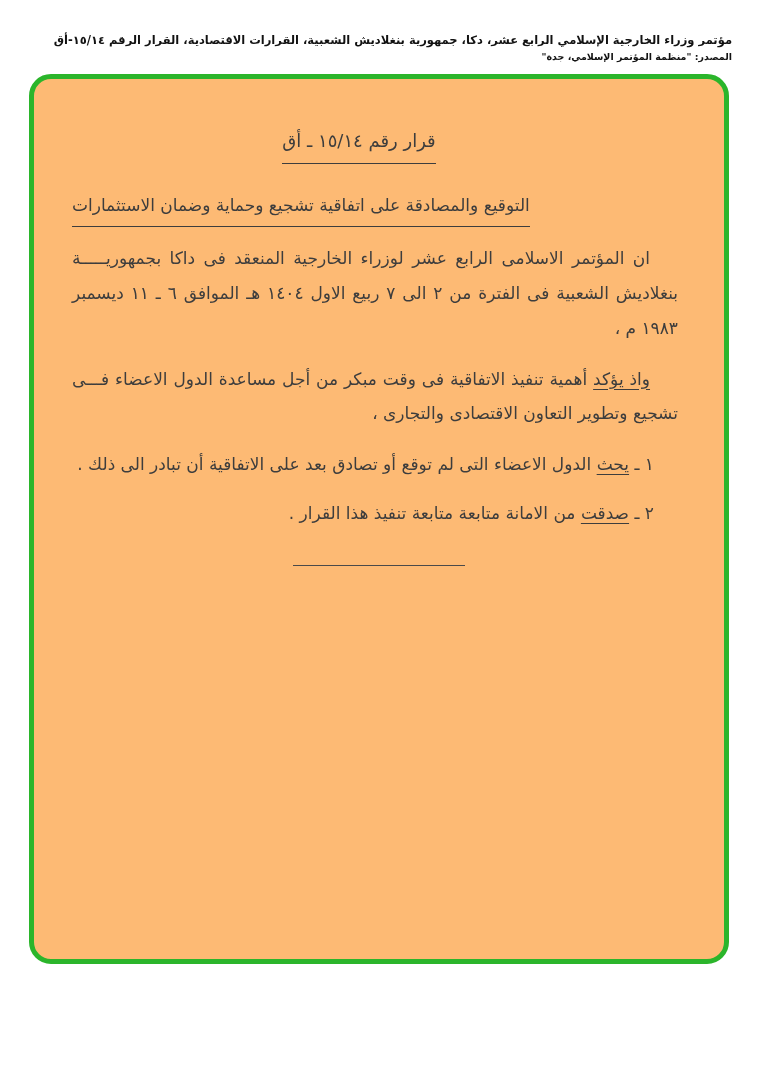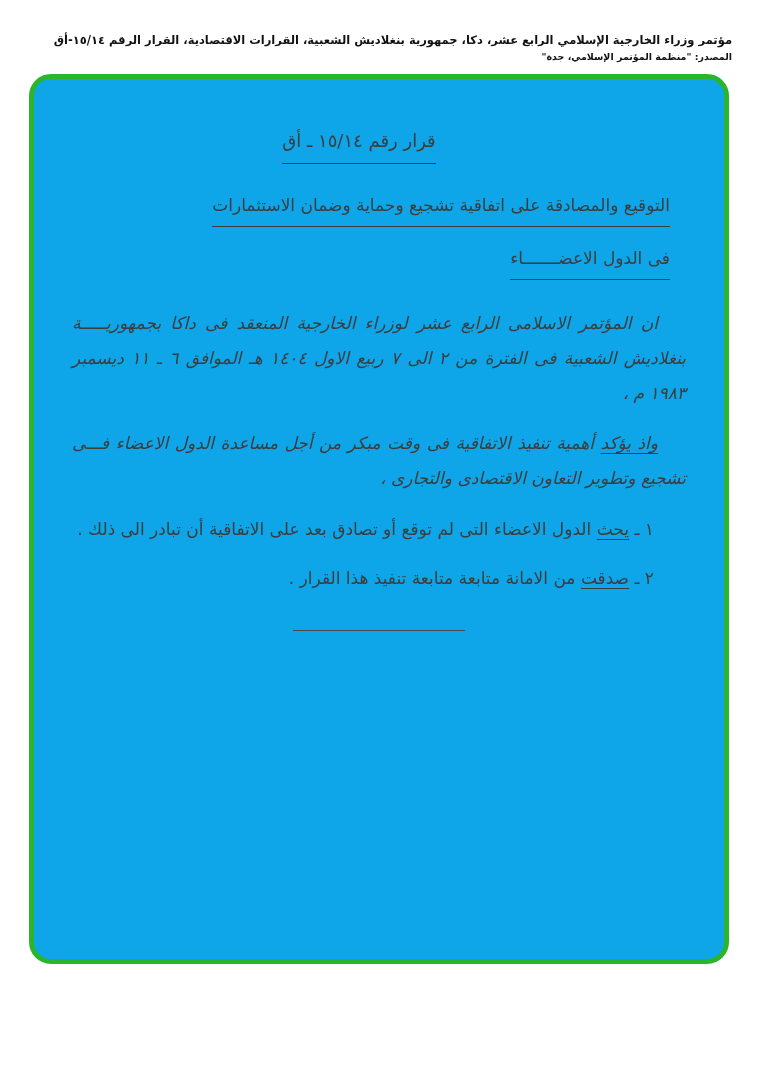--- a/index.html
+++ b/index.html
@@ -30,51 +30,50 @@
     font-size:9.5px;
     margin-top:2px;
   }
   .green-frame{
     box-sizing:border-box;
     width:700px;height:890px;
     margin:12px auto 0;
     border:5px solid var(--frame-green);
     border-radius:22px;
     padding:44px 38px 0 38px;
-    background:#0ea5e9;
+    background:#fdba74;
   }
   .doc{
     direction:rtl;
     color:var(--ink);
     font-size:17px;
     line-height:2.05;
   }
   .doc-title{
     text-align:center;
     font-size:18px;
     margin:0 40px 24px 0;
   }
   .doc-title .u,
   .doc-subtitle .u{
     display:inline-block;
     border-bottom:1.4px solid var(--ink);
     padding-bottom:3px;
   }
   .doc-subtitle{
-    text-align:right;
+    text-align:left;
     margin:0 16px 14px 0;
   }
   .doc-subtitle.last{
     margin-bottom:26px;
   }
   .doc-para{
-    margin:0 0 16px 0;
+    margin:0 8px 16px 0;
     text-align:justify;
     text-indent:28px;
-    font-style:italic;
   }
   .doc-para .lead{
     text-decoration:underline;
     text-underline-offset:4px;
   }
   .doc-item{
     margin:6px 32px 14px 0;
     text-align:right;
     text-indent:0;
   }
@@ -101,23 +100,20 @@
   <div class="doc">
 
     <div class="doc-title">
       <span class="u">قرار رقم ١٥/١٤ ـ أق</span>
     </div>
 
     <div class="doc-subtitle">
       <span class="u">التوقيع والمصادقة على اتفاقية تشجيع وحماية وضمان الاستثمارات</span>
     </div>
 
-    <div class="doc-subtitle last">
-      <span class="u">فى الدول الاعضـــــــاء</span>
-    </div>
 
     <p class="doc-para"><span class="lead"></span><span>ان المؤتمر الاسلامى الرابع عشر لوزراء الخارجية المنعقد فى داكا بجمهوريـــــة بنغلاديش الشعبية فى الفترة من ٢ الى ٧ ربيع الاول ١٤٠٤ هـ الموافق ٦ ـ ١١ ديسمبر ١٩٨٣ م ،</span></p>
 
 
     <p class="doc-para"><span class="lead">واذ يؤكد</span><span> أهمية تنفيذ الاتفاقية فى وقت مبكر من أجل مساعدة الدول الاعضاء فـــى تشجيع وتطوير التعاون الاقتصادى والتجارى ،</span></p>
 
 
 
     <p class="doc-item"><span>١ ـ </span><span class="lead">يحث</span><span> الدول الاعضاء التى لم توقع أو تصادق بعد على الاتفاقية أن تبادر الى ذلك .</span></p>
 

